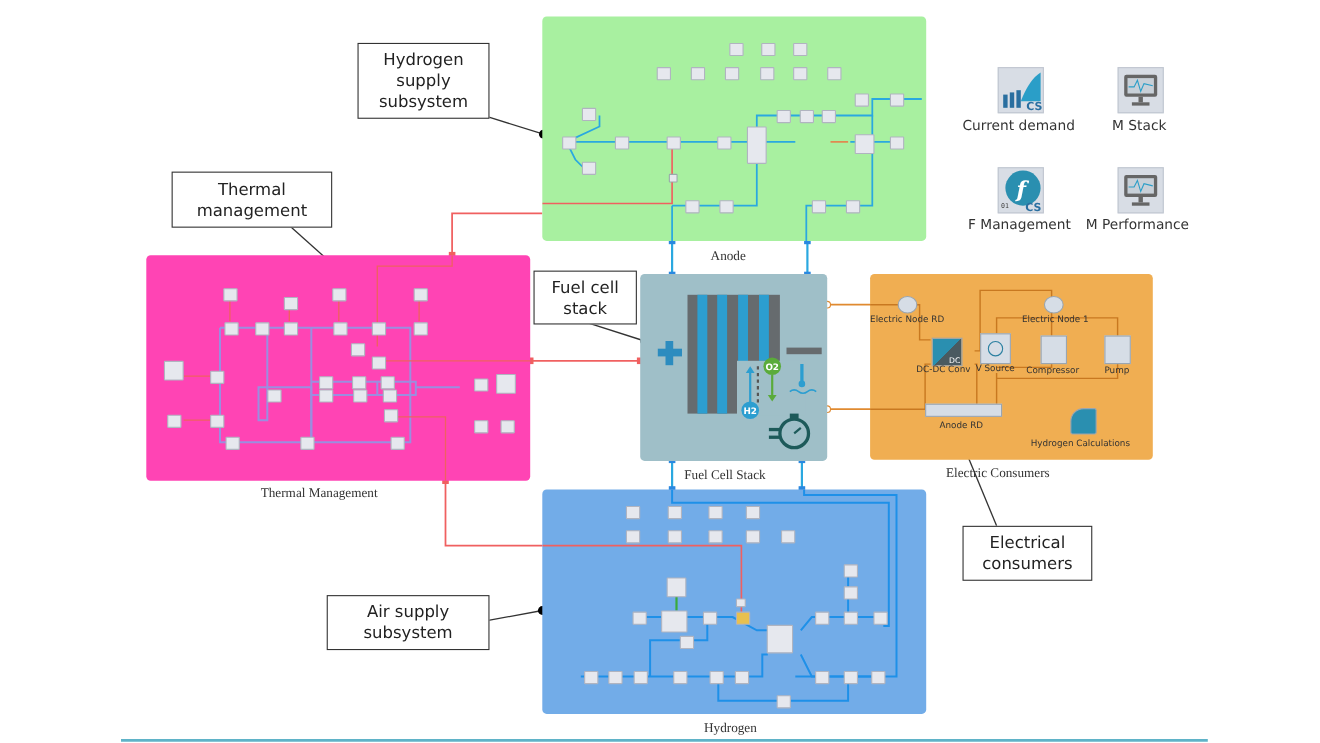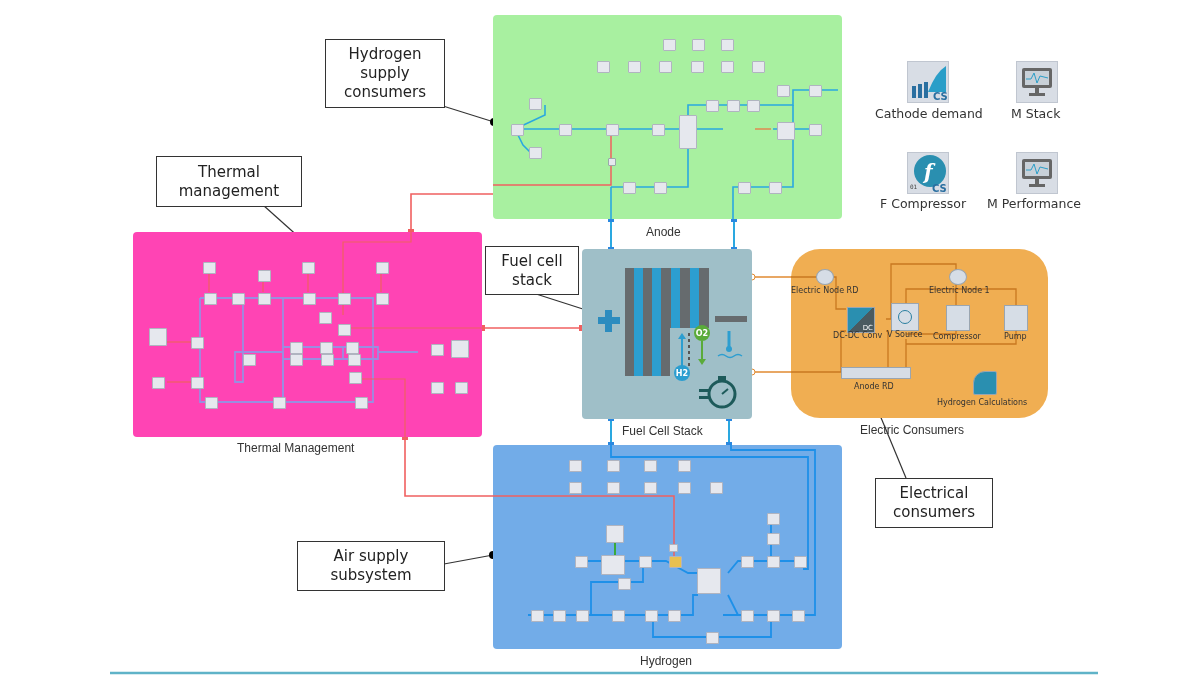--- a/index.html
+++ b/index.html
@@ -1,18 +1,18 @@
 <!DOCTYPE html>
 <html><head>
 <meta charset="utf-8">
 <style>
   html, body { margin:0; padding:0; background:#ffffff; }
   body { width:1200px; height:675px; position:relative; overflow:hidden; font-family:"DejaVu Sans", sans-serif; }
   .block { position:absolute; border-radius:4px; }
-  .blabel { position:absolute; font-size:12px; color:#333; white-space:nowrap; font-family:Liberation Sans, sans-serif; }
+  .blabel { position:absolute; font-size:12px; color:#333; white-space:nowrap; font-family:Liberation Serif, serif; }
   .callout { position:absolute; background:#fff; border:1.5px solid #333; font-size:15px; color:#222; text-align:center; line-height:19px; display:flex; align-items:center; justify-content:center; font-family:"DejaVu Sans", sans-serif; }
   .comp { position:absolute; width:11px; height:10px; background:#e6e8ee; border:1px solid #b0b4c0; border-radius:1px; }
   .comp.big { width:16px; height:16px; }
   .tiny { position:absolute; width:6px; height:6px; background:#e6e8ee; border:1px solid #9aa; border-radius:1px; }
   .icon-tile { position:absolute; width:40px; height:40px; background:#d8dde5; border:1px solid #c0c6d0; }
   .tile-label { position:absolute; font-size:12.5px; color:#333; white-space:nowrap; }
   svg { position:absolute; left:0; top:0; }
   .ec-label { position:absolute; font-size:8px; color:#333; white-space:nowrap; }
   .ec-comp { position:absolute; background:#d6dde6; border:1px solid #9aa5b0; }
 </style>
@@ -192,21 +192,21 @@
     <path d="M136 107 q4 -3 8 0 q4 3 8 0 q4 -3 8 0" fill="none" stroke="#2c9ed0" stroke-width="1.5"></path>
     <circle cx="140" cy="145" r="13" fill="none" stroke="#1d5a5a" stroke-width="3"></circle>
     <rect x="136" y="127" width="8" height="4" fill="#1d5a5a"></rect>
     <line x1="140" y1="145" x2="146" y2="140" stroke="#1d5a5a" stroke-width="2"></line>
     <rect x="117" y="140" width="10" height="3" fill="#1d5a5a"></rect>
     <rect x="117" y="147" width="10" height="3" fill="#1d5a5a"></rect>
   </svg>
 </div>
 <div class="blabel" style="left:622px;top:424px;">Fuel Cell Stack</div>
 
-<div class="block" style="left:791px;top:249px;width:257px;height:169px;background:#f0ae52;border-radius:29px;">
+<div class="block" style="left:791px;top:249px;width:257px;height:169px;background:#f0ae52;">
   <svg width="257" height="169">
     <g fill="none" stroke="#c87820" stroke-width="1.3">
       <polyline points="0,28 30,28 45,28 45,60 55,60"></polyline>
       <polyline points="95,70 100,70 100,15 165,15 165,28"></polyline>
       <polyline points="165,28 165,40 165,58"></polyline>
       <polyline points="115,58 115,40 225,40 225,58"></polyline>
       <polyline points="0,123 50,123 50,82 55,82"></polyline>
       <polyline points="95,82 97,82 97,120"></polyline>
       <polyline points="115,90 115,120 85,120"></polyline>
       <polyline points="115,95 225,95 225,82"></polyline>
@@ -289,56 +289,56 @@
 
 <div class="icon-tile" style="left:907px;top:61px;">
   <svg width="40" height="40">
     <rect x="4" y="24" width="4" height="12" fill="#2a6fa0"></rect>
       <rect x="10" y="22" width="4" height="14" fill="#2a6fa0"></rect>
       <rect x="16" y="20" width="4" height="16" fill="#2a6fa0"></rect>
     <path d="M20 30 Q28 10 38 4 L38 30 Z" fill="#2a9ec8"></path>
     <text x="25" y="38" font-size="10" fill="#2a6fa0" font-weight="bold" font-family="DejaVu Sans, sans-serif">CS</text>
   </svg>
 </div>
-<div class="tile-label" style="left:875px;top:106px;">Cathode demand</div>
+<div class="tile-label" style="left:875px;top:106px;">Current demand</div>
 
 <div class="icon-tile" style="left:1016px;top:61px;">
   <svg width="40" height="40">
     <rect x="5" y="6" width="30" height="20" rx="2" fill="#666"></rect>
       <rect x="8" y="9" width="24" height="14" fill="#c8d0d8"></rect>
     <polyline points="9,17 14,17 17,11 20,21 23,14 31,16" fill="none" stroke="#2a9ec8" stroke-width="1"></polyline>
     <rect x="18" y="26" width="4" height="5" fill="#666"></rect>
       <rect x="12" y="31" width="16" height="3" fill="#666"></rect>
   </svg>
 </div>
 <div class="tile-label" style="left:1011px;top:106px;">M Stack</div>
 
 <div class="icon-tile" style="left:907px;top:152px;">
   <svg width="40" height="40">
     <circle cx="22" cy="18" r="16" fill="#2a8fb0"></circle>
     <text x="16" y="26" font-size="20" fill="#fff" font-style="italic" font-weight="bold" font-family="DejaVu Serif, serif">f</text>
     <text x="2" y="36" font-size="6" fill="#444" font-family="DejaVu Sans Mono, monospace">01</text>
     <text x="24" y="39" font-size="10" fill="#2a6fa0" font-weight="bold" font-family="DejaVu Sans, sans-serif">CS</text>
   </svg>
 </div>
-<div class="tile-label" style="left:880px;top:196px;">F Compressor</div>
+<div class="tile-label" style="left:880px;top:196px;">F Management</div>
 
 <div class="icon-tile" style="left:1016px;top:152px;">
   <svg width="40" height="40">
     <rect x="5" y="6" width="30" height="20" rx="2" fill="#666"></rect>
       <rect x="8" y="9" width="24" height="14" fill="#c8d0d8"></rect>
     <polyline points="9,17 14,17 17,11 20,21 23,14 31,16" fill="none" stroke="#2a9ec8" stroke-width="1"></polyline>
     <rect x="18" y="26" width="4" height="5" fill="#666"></rect>
       <rect x="12" y="31" width="16" height="3" fill="#666"></rect>
   </svg>
 </div>
 <div class="tile-label" style="left:987px;top:196px;">M Performance</div>
 
 <div class="callout" style="left:325px;top:39px;width:118px;height:67px;">
-    <span>Hydrogen supply consumers</span>
+    <span>Hydrogen supply subsystem</span>
   </div>
 <div class="callout" style="left:156px;top:156px;width:144px;height:49px;">
     <span>Thermal management</span>
   </div>
 <div class="callout" style="left:485px;top:246px;width:92px;height:47px;">
     <span>Fuel cell stack</span>
   </div>
 <div class="callout" style="left:875px;top:478px;width:116px;height:48px;">
     <span>Electrical consumers</span>
   </div>

